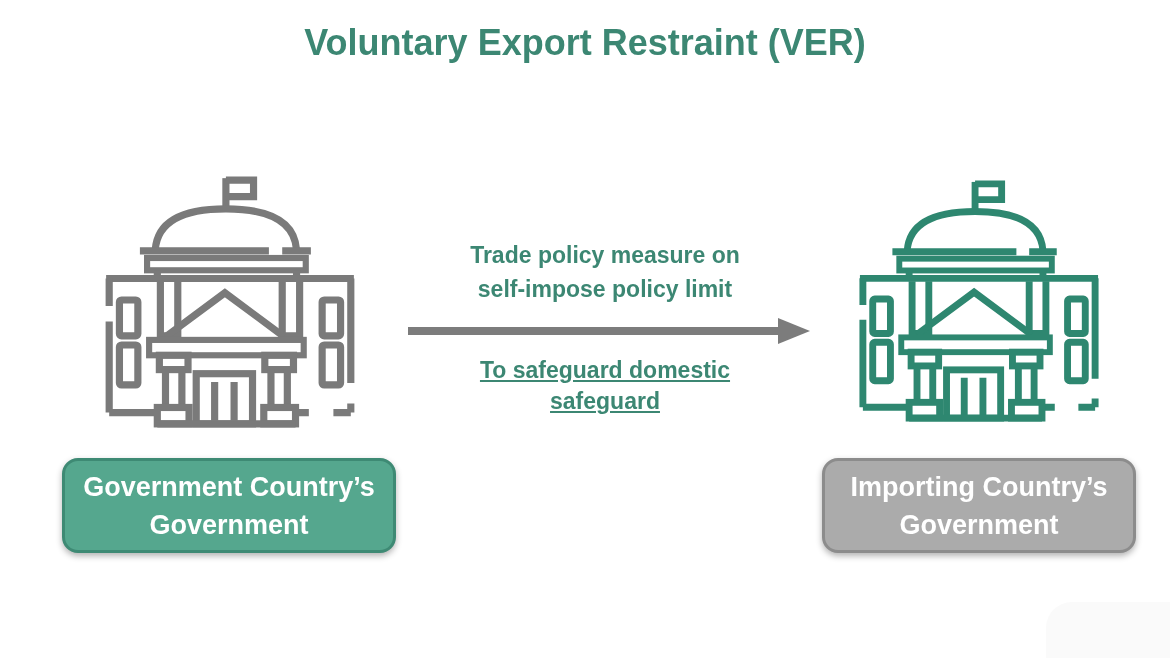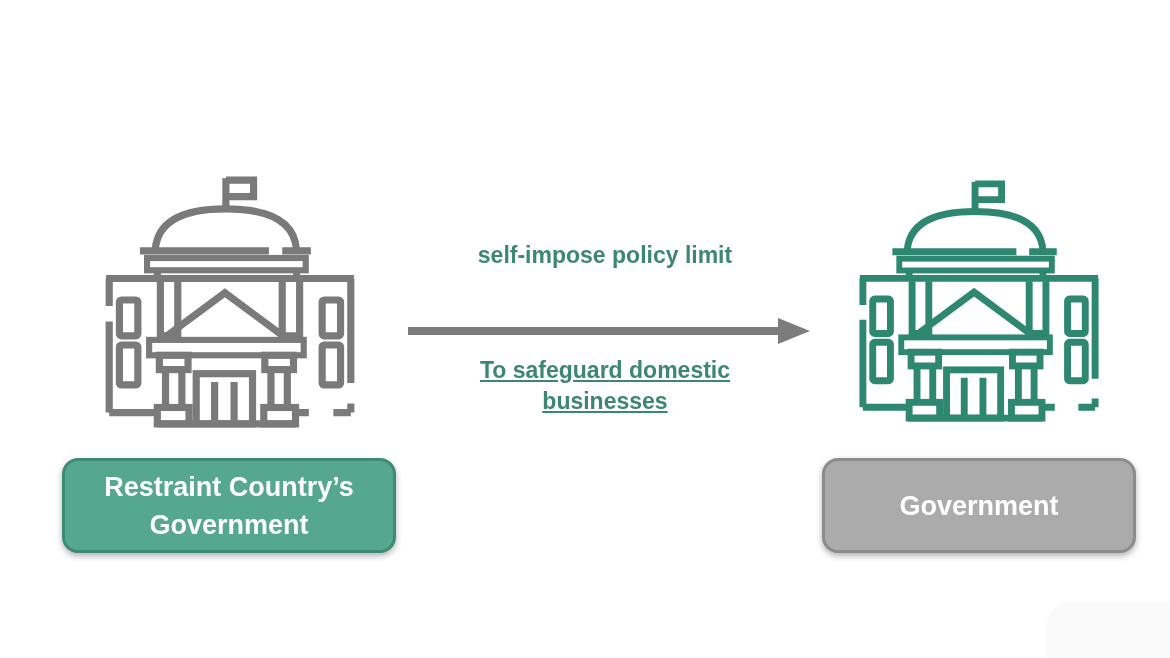--- a/index.html
+++ b/index.html
@@ -90,51 +90,54 @@
       <rect x="92" y="197" width="55" height="49"></rect>
       <path d="M110 205 V243 M129 205 V243"></path>
 
       <path d="M54 246 H189"></path>
     </g>
   </defs>
 </svg>
 
 <div id="canvas">
 
+  <div class="slide-title">Voluntary Export Restraint (VER)</div>
 
   <div class="icon-box icon-left">
     <svg viewBox="0 0 250 252">
       <use href="#capitol-building"></use>
     </svg>
   </div>
 
   <div class="icon-box icon-right">
     <svg viewBox="0 0 250 252">
       <use href="#capitol-building"></use>
     </svg>
   </div>
 
   <div class="annotation annotation-top">
+    <div>Trade policy measure on</div>
     <div>self-impose policy limit</div>
   </div>
 
   <svg class="flow-arrow" viewBox="0 0 402 30">
     <line x1="0" y1="15" x2="374" y2="15" stroke="var(--arrow-gray)" stroke-width="8"></line>
     <polygon points="370,2 402,15 370,28" fill="var(--arrow-gray)"></polygon>
   </svg>
 
   <div class="annotation annotation-bottom">
     <div>To safeguard domestic</div>
-    <div>businesses</div>
+    <div>safeguard</div>
   </div>
 
   <div class="badge badge-export">
-    <div>Restraint Country’s</div>
+    <div>Government Country’s</div>
     <div>Government</div>
   </div>
 
   <div class="badge badge-import">
+    <div>Importing Country’s</div>
     <div>Government</div>
   </div>
 
   <div class="corner-watermark"></div>
 
 </div>
 
 </body></html>

